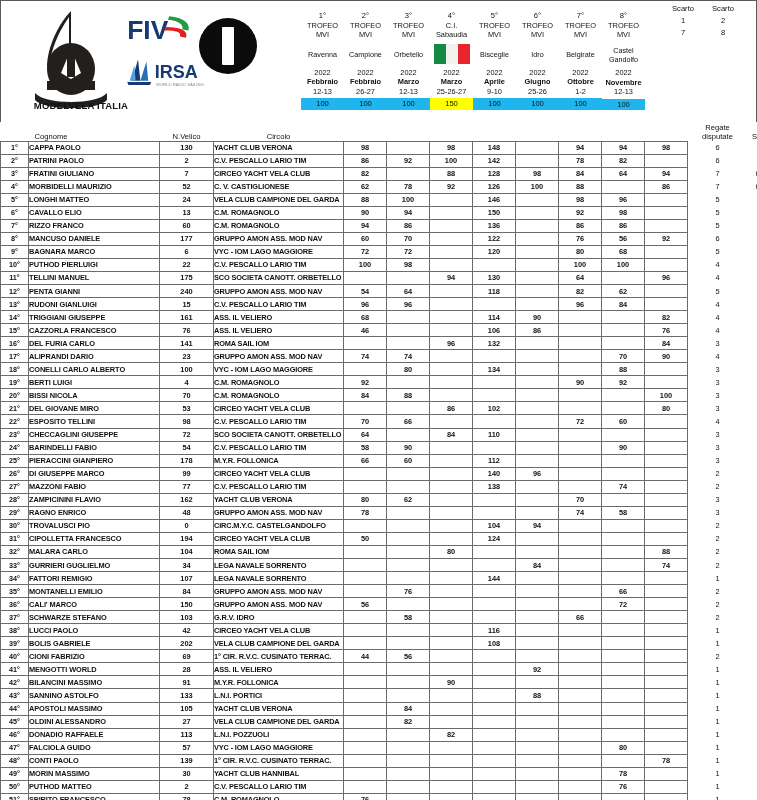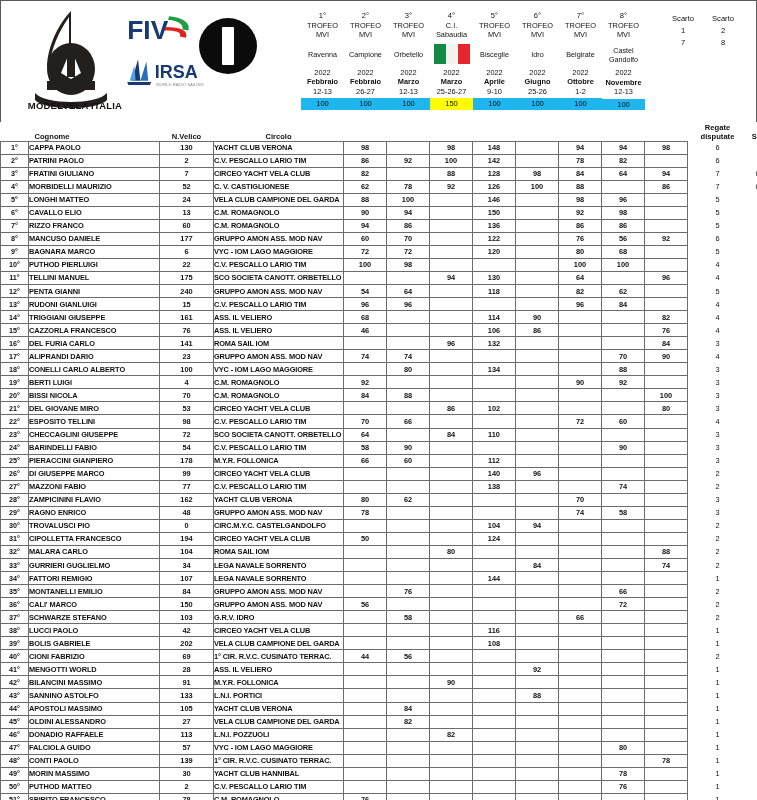--- a/index.html
+++ b/index.html
@@ -21,21 +21,21 @@
     border-right: 1px solid #5a5a5a;
     display: flex;
   }
   .brand {
     width: 300px;
     position: relative;
     display:flex; align-items:flex-start;
   }
   .mvi-logo { position:absolute; left:16px; top:6px; width:108px; height:112px; }
   .mvi-caption {
-    position:absolute; left:14px; top:99px; width:120px;
+    position:absolute; left:20px; top:99px; width:120px;
     text-align:center; font-size:9.5px; font-weight:bold; letter-spacing:.2px;
     color:#111;
   }
   .fiv-logo { position:absolute; left:125px; top:10px; width:72px; height:38px; }
   .irsa-logo { position:absolute; left:125px; top:52px; width:78px; height:40px; }
   .iom-logo { position:absolute; left:198px; top:16px; width:58px; height:58px; }
 
   
   .trophies { display:flex; }
   .tcol {
@@ -57,34 +57,34 @@
   }
   .tcol .pts.hi { background:#ffff00; }
   .flagbox { margin-top:4px; width:36px; height:20px; display:flex; }
   .flagbox i { flex:1; display:block; }
   .flagbox .g{background:#138a43;} .flagbox .w{background:#f2f2ee;} .flagbox .r{background:#e8252c;}
 
   
   .scarto {
     flex:1; position:relative;
   }
-  .scarto .sbox { position:absolute; top:12px; left:18px; display:flex; gap:0px; }
+  .scarto .sbox { position:absolute; top:2px; left:18px; display:flex; gap:0px; }
   .scarto .scol { width:40px; text-align:center; font-size:7.6px; line-height:1.55; color:#111; }
 
   
   table.grid {
     border-collapse: collapse;
     table-layout: fixed;
     width: 757px;
     font-size: 7.4px;
     color:#111;
   }
   table.grid td, table.grid th { padding:0; }
 
-  .hdr td { border:none; font-weight:bold; font-size:7.6px; color:#111; height:19px; vertical-align:bottom; padding-bottom:1px;}
+  .hdr td { border:none; font-weight:normal; font-size:7.6px; color:#111; height:19px; vertical-align:bottom; padding-bottom:1px;}
   .hdr td.c { text-align:center; }
   .hdr td.l { text-align:left; padding-left:6px; }
   .hdr .sub { display:block; }
 
   tbody tr { height:13.05px; }
   tbody td {
     border:1px solid #6b6b6b;
     height:13.05px;
     overflow:hidden; white-space:nowrap;
   }

